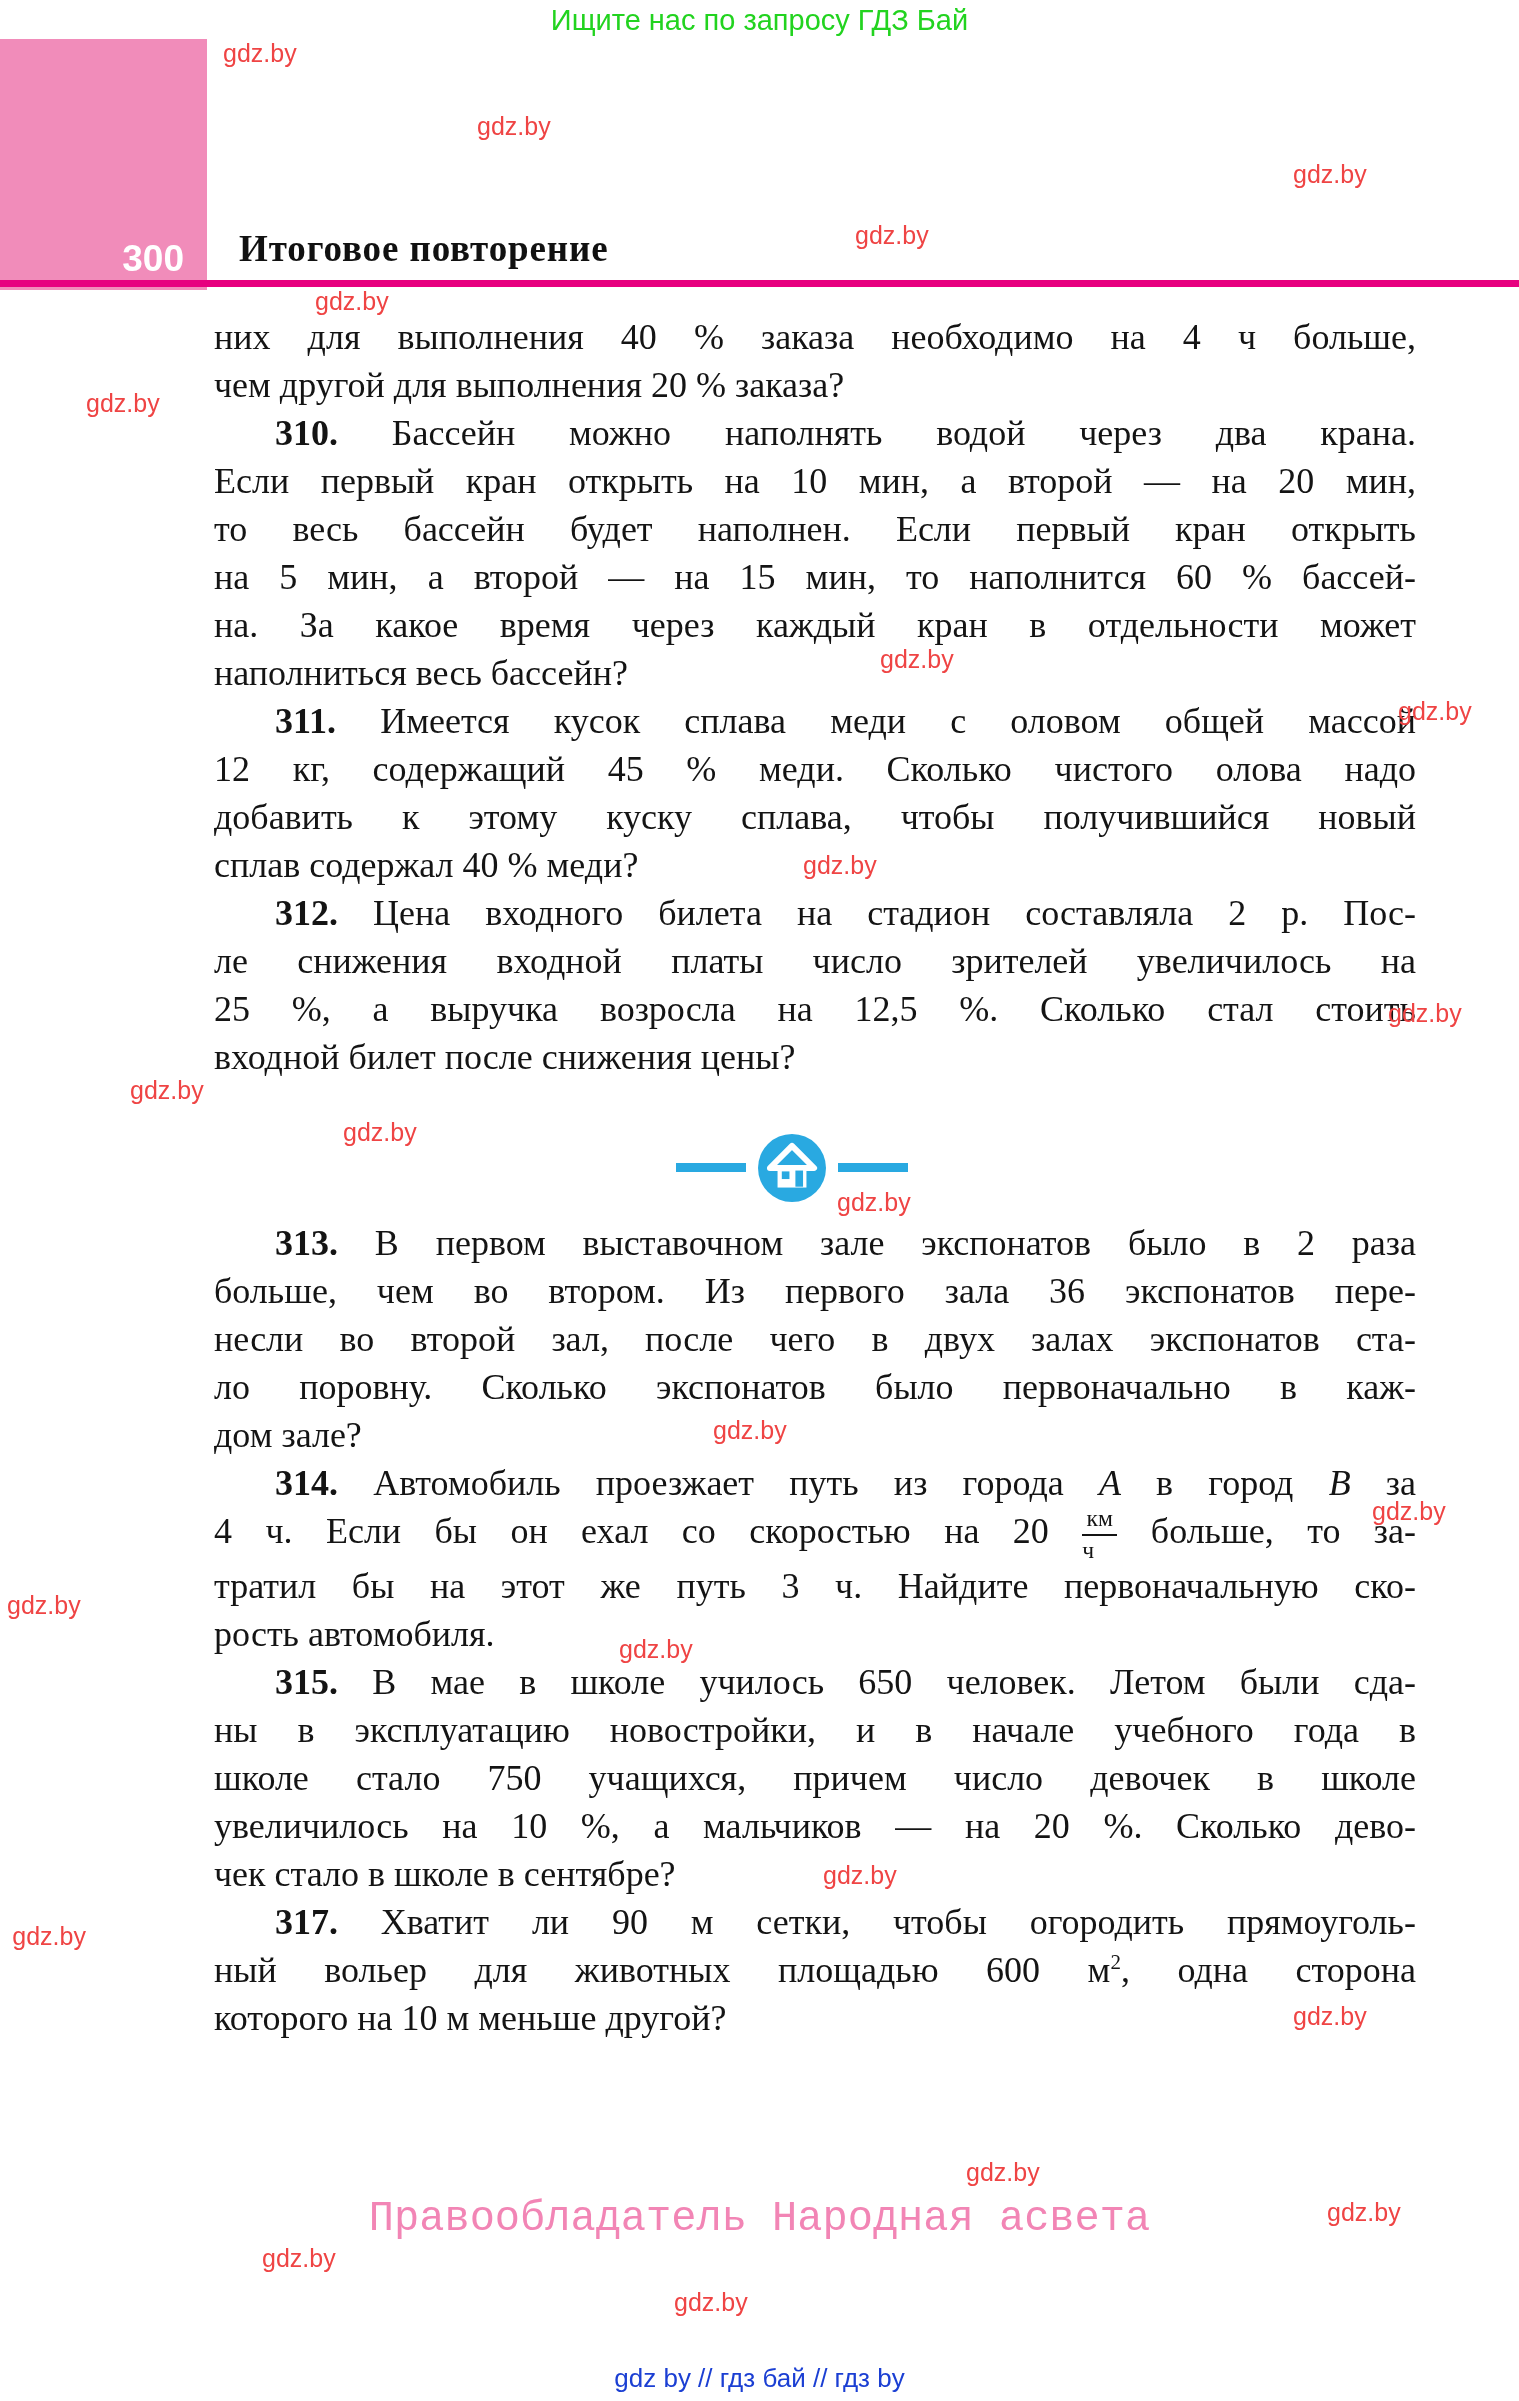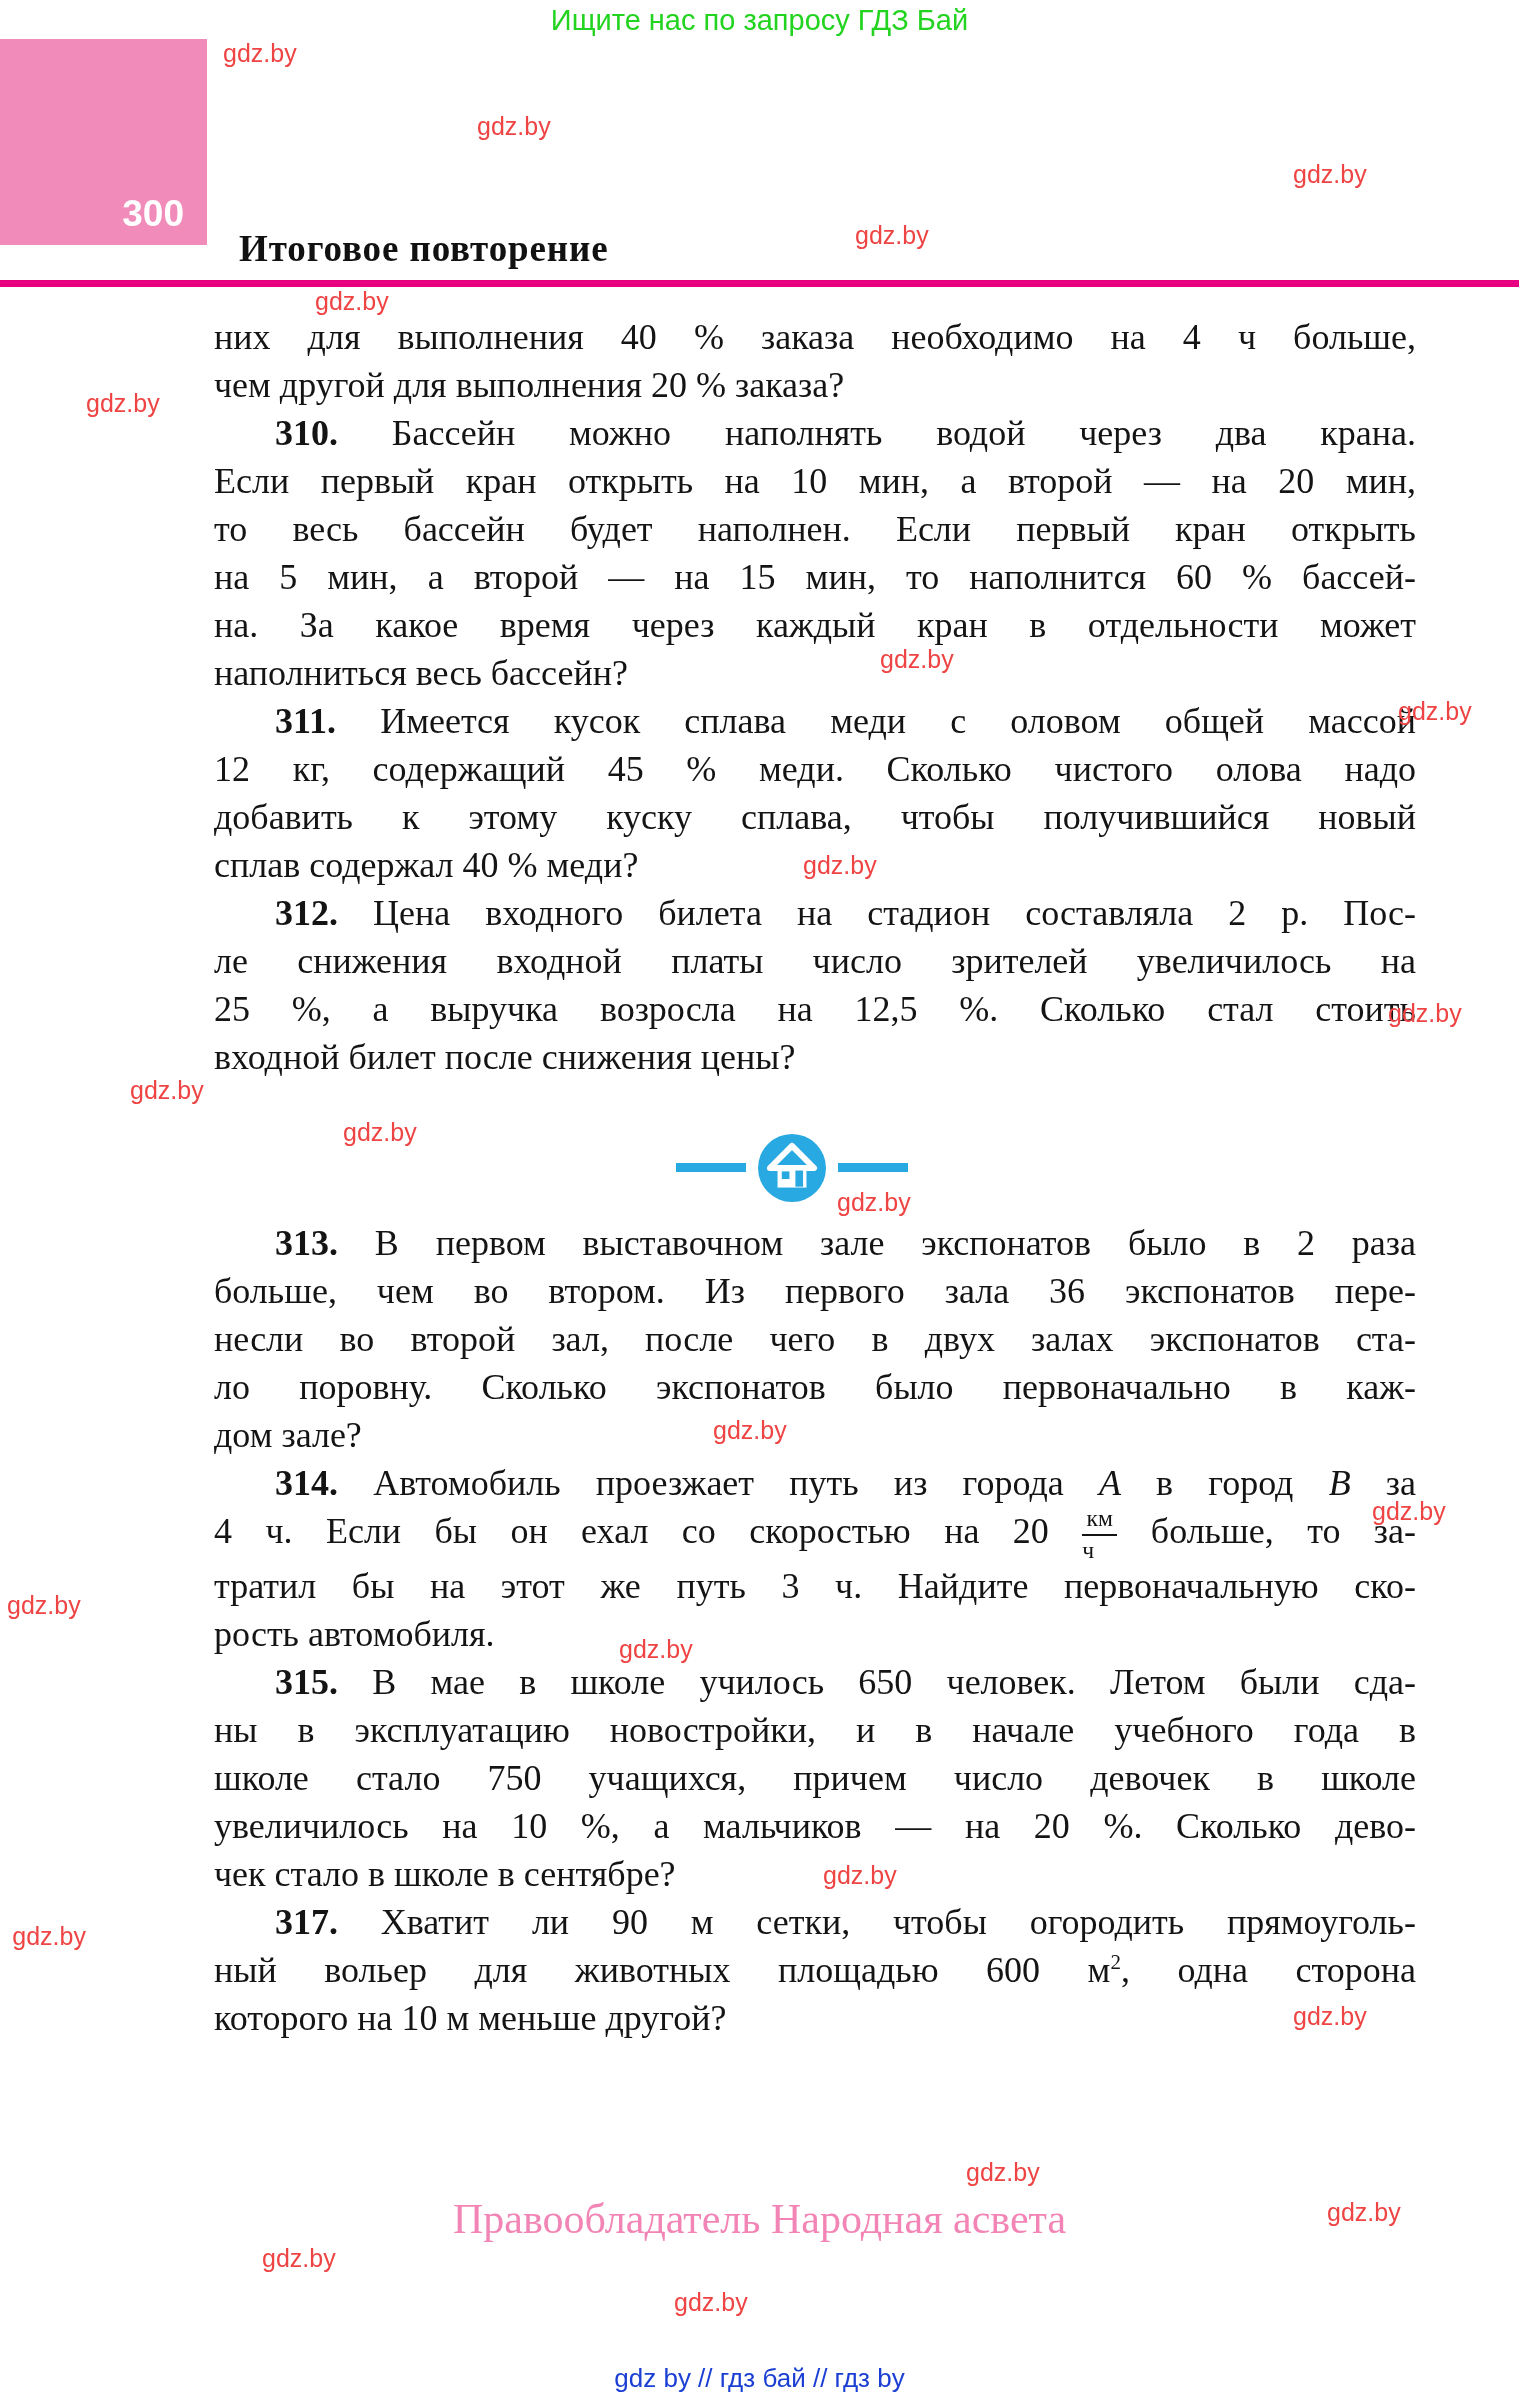--- a/index.html
+++ b/index.html
@@ -5,21 +5,21 @@
   html,body{margin:0;padding:0;background:#ffffff;}
   .page{position:relative;width:1519px;height:2401px;background:#ffffff;overflow:hidden;
         font-family:"Liberation Serif","DejaVu Serif",serif;color:#141414;}
 
   
   .banner{position:absolute;left:0;top:4.4px;width:100%;text-align:center;
           font-family:"Liberation Sans","DejaVu Sans",sans-serif;
           font-size:29px;color:#22d31f;}
 
   
-  .pink-tab{position:absolute;left:0;top:39px;width:207px;height:206px;background:#f18cba;}
+  .pink-tab{position:absolute;left:0;top:39px;width:207px;height:251px;background:#f18cba;}
   .page-num{position:absolute;right:23px;bottom:10.5px;color:#ffffff;font-weight:bold;
             font-family:"Liberation Sans","DejaVu Sans",sans-serif;font-size:37px;}
 
   .section-title{position:absolute;left:239px;top:227px;font-weight:bold;font-size:37px;
                  letter-spacing:0.9px;color:#111;}
 
   .header-rule{position:absolute;left:0;top:280px;width:1519px;height:7px;background:#e7007f;}
 
   
   .text-col{position:absolute;left:214px;top:313px;width:1202px;font-size:36px;line-height:48px;}
@@ -38,21 +38,21 @@
   .frac2{font-size:26px;}
 
   
   .divider{height:75px;margin:49px 0 14px 0;display:flex;align-items:center;justify-content:center;
            transform:translateX(-23px);}
   .dbar{display:inline-block;width:70px;height:8.8px;background:#29a9e1;}
   .dcircle{display:inline-block;width:68px;height:68px;margin:0 12.3px;}
 
   
   .copyright{position:absolute;left:0;top:2195px;width:100%;text-align:center;
-             font-family:Liberation Serif, serif;
+             font-family:Liberation Mono, monospace;
              font-size:42px;color:#f285b5;}
   .site-links{position:absolute;left:0;top:2363px;width:100%;text-align:center;
               font-family:"Liberation Sans","DejaVu Sans",sans-serif;
               font-size:26px;color:#1b3fd3;text-decoration:none;cursor:pointer;}
 
   
   .wm{position:absolute;font-family:"Liberation Sans","DejaVu Sans",sans-serif;
       font-size:25px;color:#ef4444;white-space:nowrap;}
 </style>
 </head>

